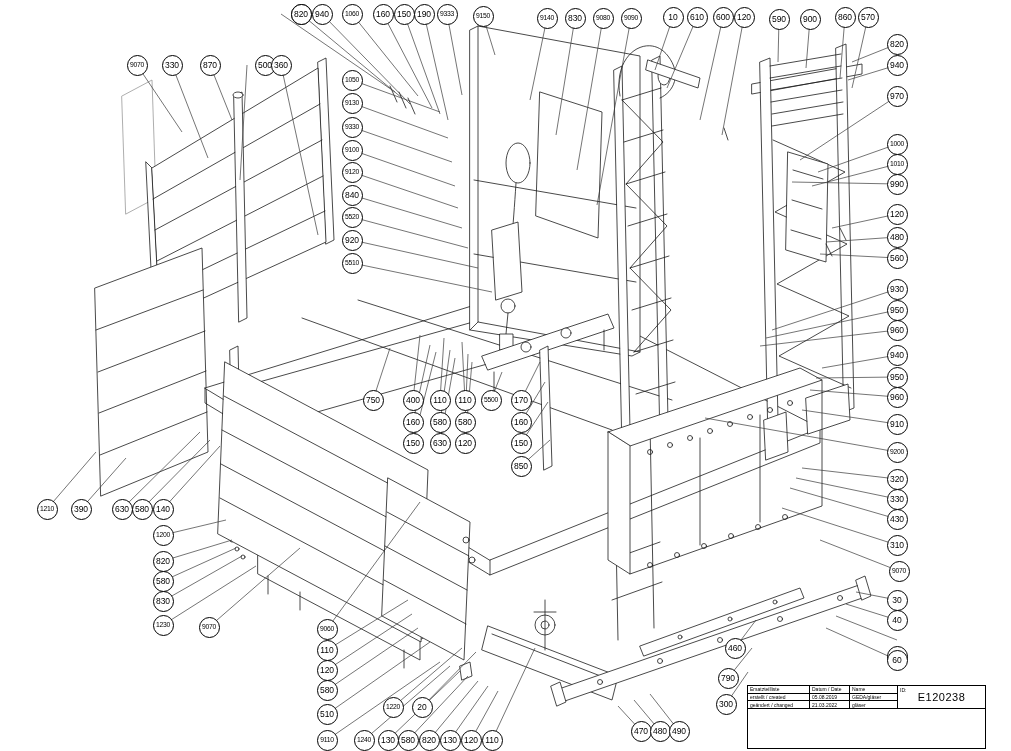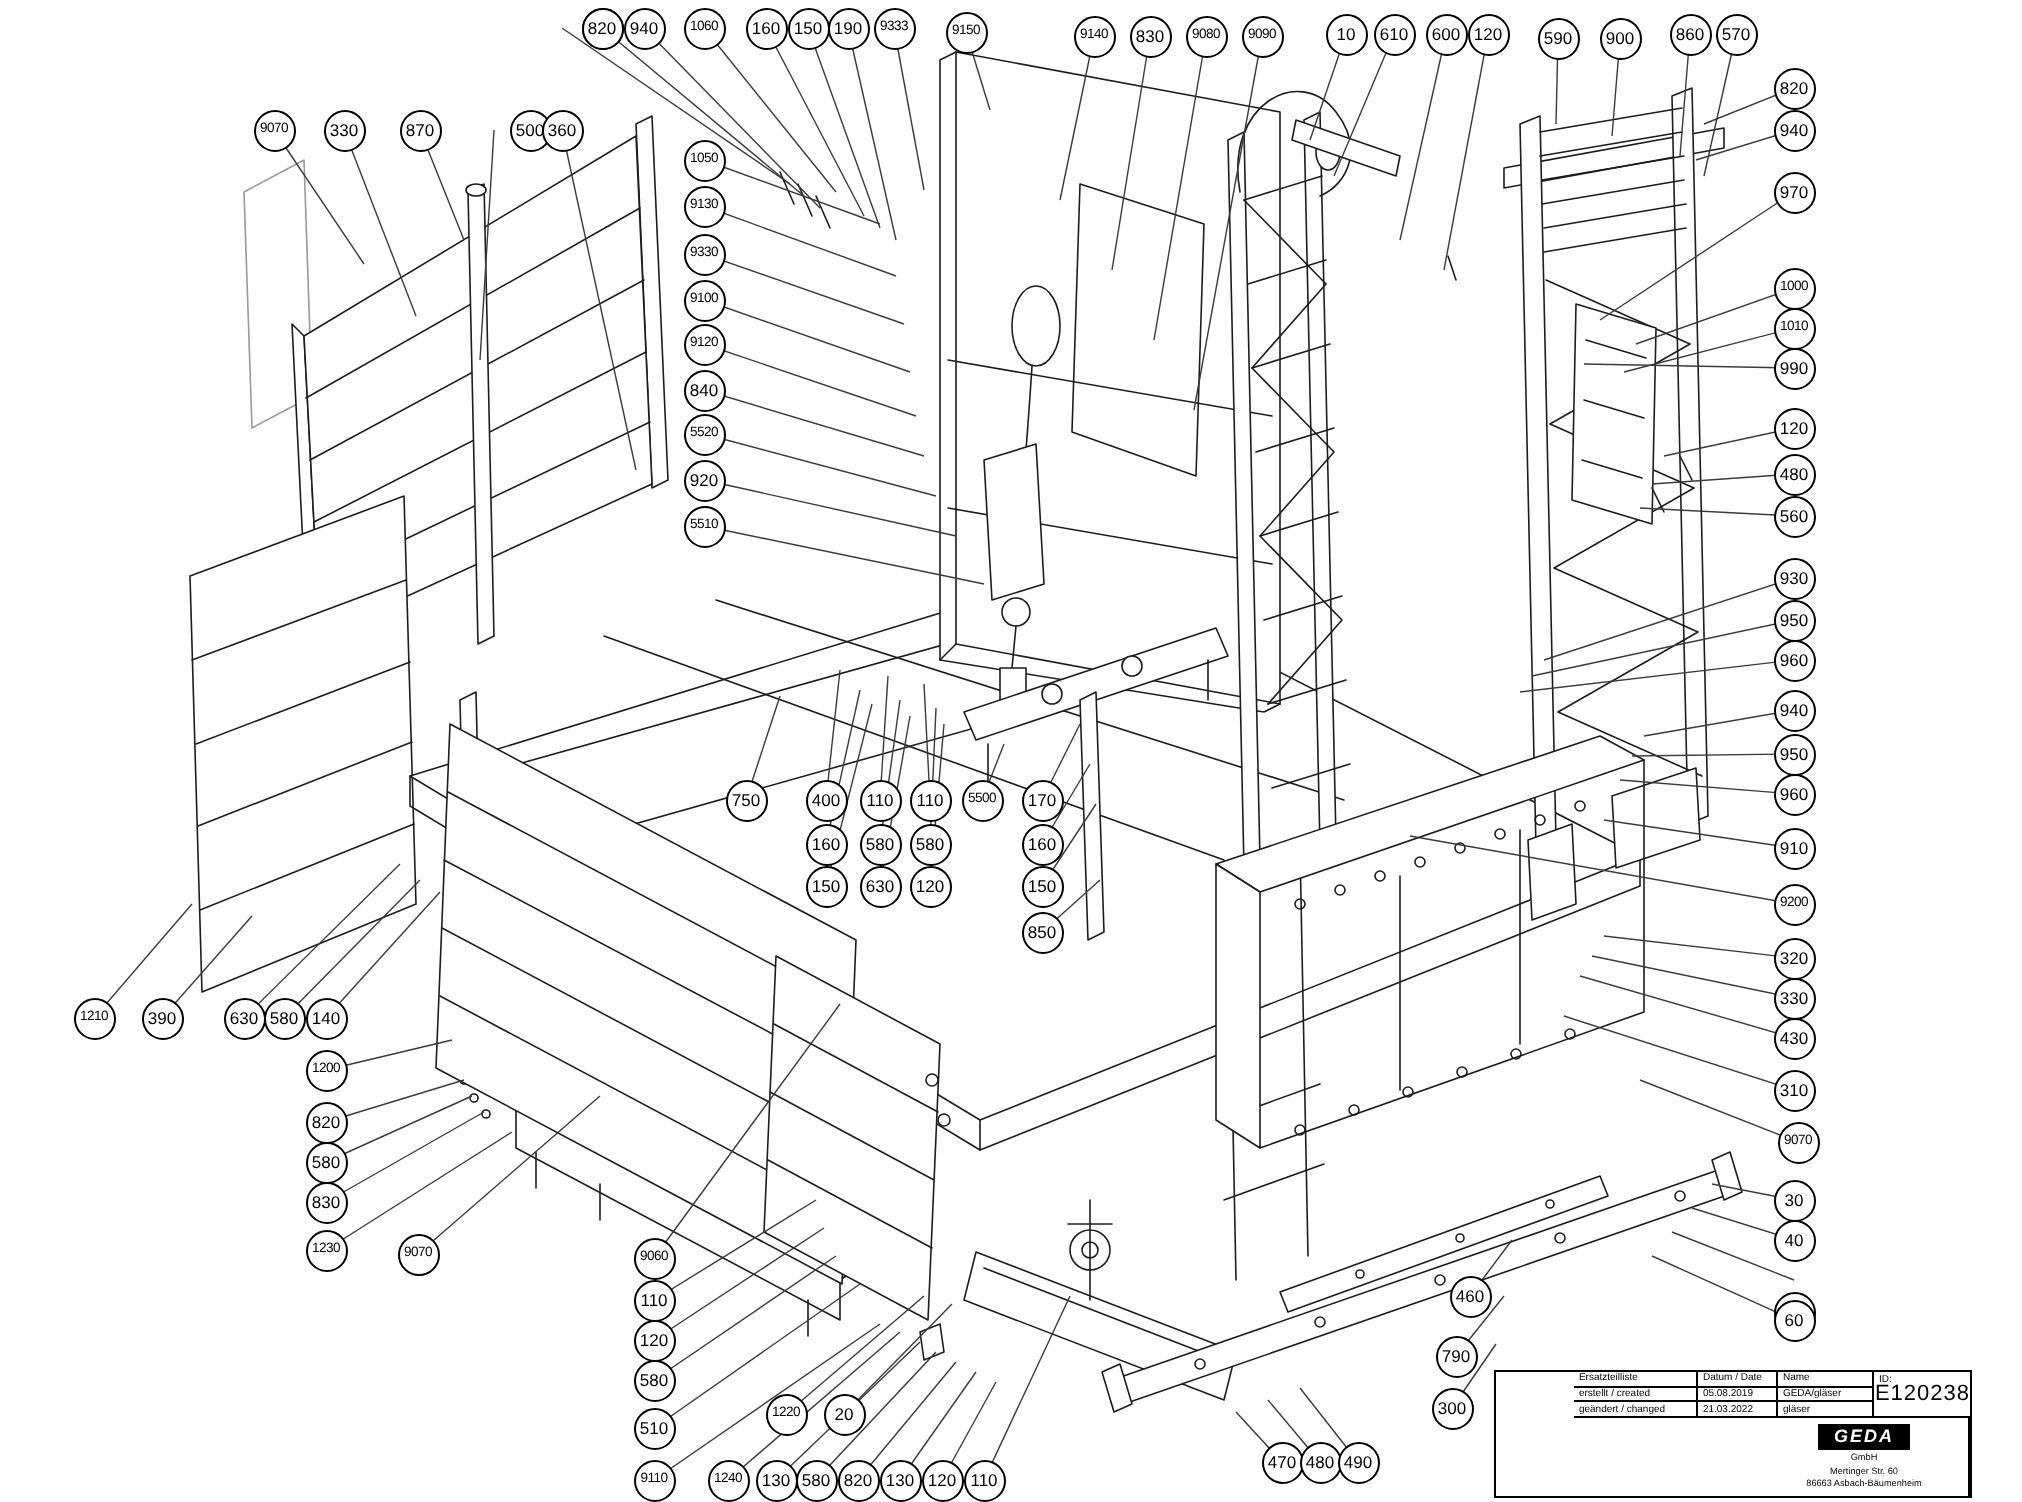--- a/index.html
+++ b/index.html
@@ -12,21 +12,21 @@
     border-radius:50%; background:#fff; color:#000;
     display:flex; align-items:center; justify-content:center;
     font-size:8.5px; line-height:1; z-index:5;
   }
   .balloon.b4 { font-size:6.8px; letter-spacing:-0.3px; }
 
   
   #title-block {
     position:absolute; left:747px; top:685px; width:239px; height:64px;
     border:1px solid #000; background:#fff; z-index:6; font-size:5px; color:#000;
-    display:flex; flex-direction:column;align-items:flex-end;
+    display:flex; flex-direction:column;
   }
   .tb-top { display:flex; height:23px; border-bottom:1px solid #000; }
   .tb-table { width:150px; border-right:1px solid #000; display:flex; flex-direction:column; }
   .tb-row { display:flex; flex:1; border-bottom:1px solid #000; }
   .tb-row:last-child { border-bottom:none; }
   .tb-cell { padding:0 2px; display:flex; align-items:center; overflow:hidden; white-space:nowrap; }
   .c1 { width:62px; border-right:1px solid #000; }
   .c2 { width:40px; border-right:1px solid #000; }
   .c3 { flex:1; }
   .tb-id { flex:1; position:relative; display:flex; align-items:center; justify-content:center; }
@@ -464,22 +464,16 @@
           <div class="tb-cell c2">21.03.2022</div>
           <div class="tb-cell c3">gläser</div>
         </div>
       </div>
       <div class="tb-id">
         <span class="id-label">ID:</span>
         <span class="id-value">E120238</span>
       </div>
     </div>
     <div class="tb-bottom">
-      <div class="tb-company">
-        <div class="geda-logo">GEDA</div>
-        <div class="addr">GmbH</div>
-        <div class="addr">Mertinger Str. 60</div>
-        <div class="addr">86663 Asbach-Bäumenheim</div>
-      </div>
     </div>
   </div>
 
 </div>
 
 </body></html>

